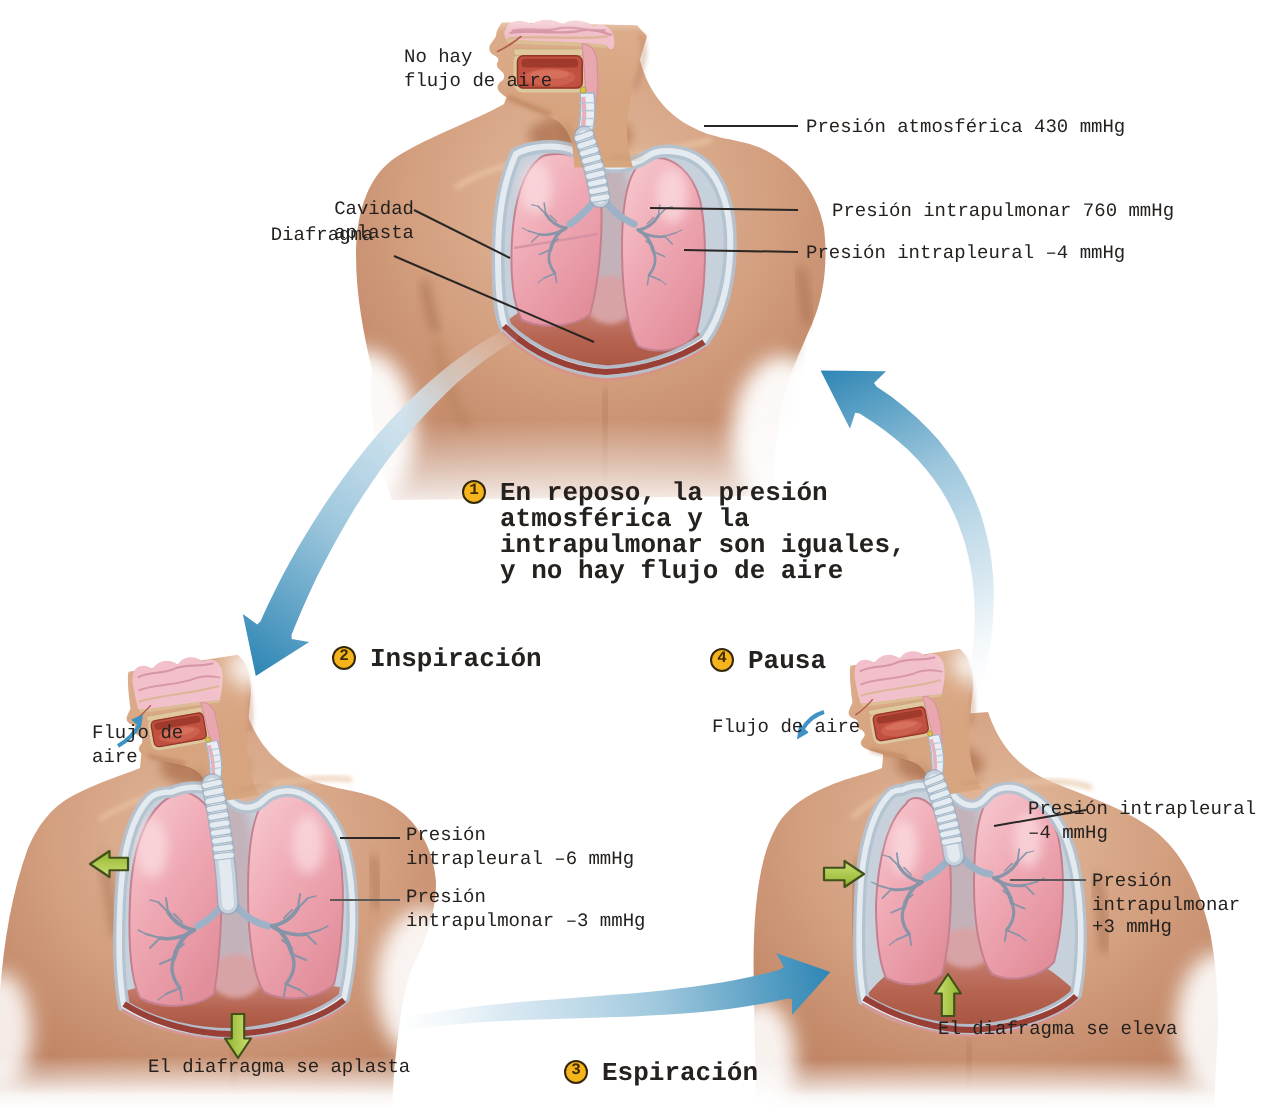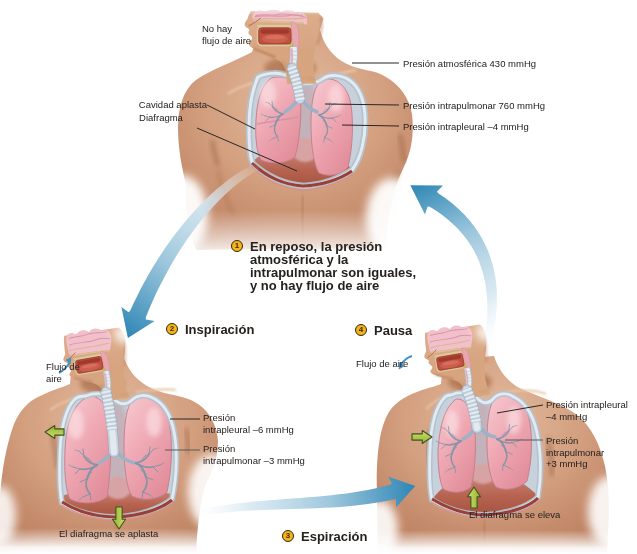--- a/index.html
+++ b/index.html
@@ -1,17 +1,17 @@
 <!DOCTYPE html>
 <html><head>
 <meta charset="utf-8">
 <style>
   html,body{margin:0;padding:0;background:#fff;}
   .canvas{position:relative;width:637px;height:554px;background:#ffffff;overflow:hidden;
-          font-family:Liberation Sans, sans-serif;color:#25211e;}
+          font-family:Liberation Mono, monospace;color:#25211e;}
   svg{position:absolute;left:0;top:0;}
   .lbl{position:absolute;font-size:9.5px;line-height:11.5px;white-space:pre-line;color:#25211e;
        letter-spacing:0px;}
   .lbl.right{text-align:right;}
   .step{position:absolute;display:flex;align-items:flex-start;gap:7px;}
   .badge{flex:0 0 auto;width:10px;height:10px;border-radius:50%;background:#f5b31c;
          border:1px solid #33290a;color:#3c2d05;font-size:8px;font-weight:bold;line-height:10px;
          text-align:center;}
   .step-text{font-size:13px;font-weight:bold;line-height:13px;white-space:pre-line;color:#25211e;
              padding-top:0px;}
@@ -436,33 +436,33 @@
 <line x1="197" y1="128" x2="297" y2="171" stroke="#2a2624" stroke-width="1"></line>
 <line x1="170" y1="419" x2="200" y2="419" stroke="#2a2624" stroke-width="1"></line>
 <line x1="165" y1="450" x2="200" y2="450" stroke="#5a5a5a" stroke-width="1"></line>
 <line x1="497" y1="413" x2="543" y2="405" stroke="#2a2624" stroke-width="1"></line>
 <line x1="505" y1="440" x2="543" y2="440" stroke="#5a5a5a" stroke-width="1"></line>
     </svg>
 
   <div class="lbl" style="left:202px;top:23px;">No hay
 flujo de aire</div>
   <div class="lbl" style="left:403px;top:58px;">Presión atmosférica 430 mmHg</div>
-  <div class="lbl" style="left:403px;top:100px;">Presión intrapulmonar 760 mmHg</div>
+  <div class="lbl" style="left:416px;top:100px;">Presión intrapulmonar 760 mmHg</div>
   <div class="lbl" style="left:403px;top:121px;">Presión intrapleural –4 mmHg</div>
   <div class="lbl right" style="left:137px;top:99px;width:70px;">Cavidad aplasta</div>
   <div class="lbl right" style="left:126px;top:112px;width:70px;text-align:center;">Diafragma</div>
   <div class="lbl" style="left:26px;top:361px;margin-left:20px;">Flujo de
 aire</div>
   <div class="lbl" style="left:203px;top:412px;">Presión
 intrapleural –6 mmHg</div>
   <div class="lbl" style="left:203px;top:443px;">Presión
 intrapulmonar –3 mmHg</div>
-  <div class="lbl" style="left:59px;top:528px;">El diafragma se aplasta</div>
+  <div class="lbl" style="left:74px;top:528px;">El diafragma se aplasta</div>
   <div class="lbl" style="left:356px;top:358px;">Flujo de aire</div>
-  <div class="lbl" style="left:546px;top:399px;">Presión intrapleural
+  <div class="lbl" style="left:514px;top:399px;">Presión intrapleural
 –4 mmHg</div>
   <div class="lbl" style="left:546px;top:435px;">Presión
 intrapulmonar
 +3 mmHg</div>
   <div class="lbl" style="left:437px;top:509px;padding-left:32px;">El diafragma se eleva</div>
 
   <div class="step" style="left:231px;top:240px;">
     <span class="badge" style="background: rgb(245, 179, 28);">1</span>
     <span class="step-text">En reposo, la presión
 atmosférica y la

